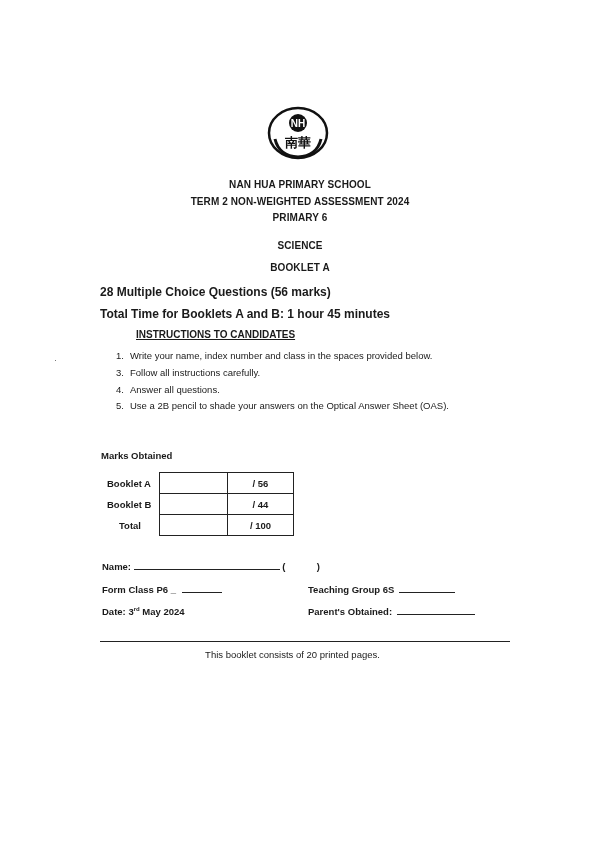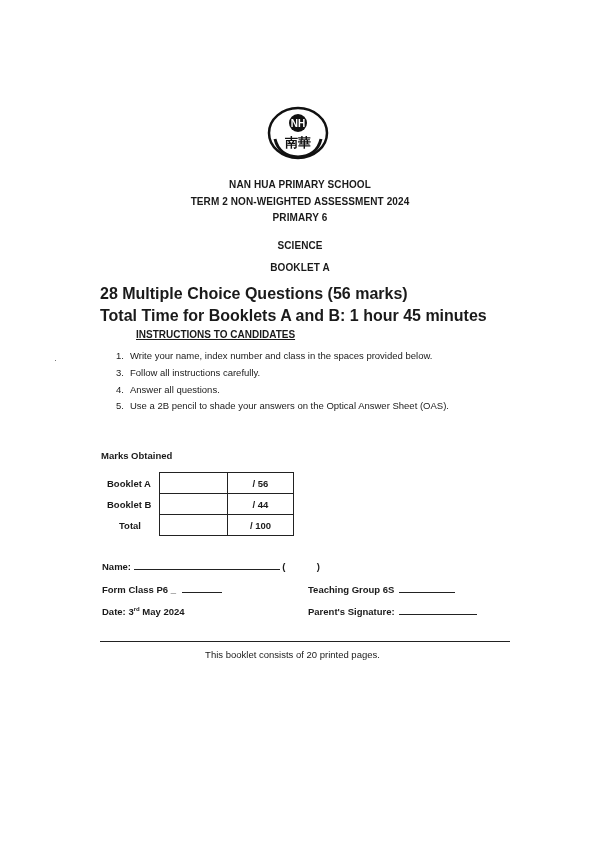--- a/index.html
+++ b/index.html
@@ -2,21 +2,21 @@
 <html><head>
   <meta charset="utf-8">
   <style>
     html, body { margin: 0; padding: 0; background: #ffffff; }
     body { width: 600px; height: 849px; position: relative; overflow: hidden;
            font-family: "Liberation Sans", sans-serif; color: #1a1a1a; }
     .abs { position: absolute; }
     .center { left: 0; width: 600px; text-align: center; }
     .b { font-weight: bold; }
     .t9 { font-size: 9.5px; }
-    .t10 { font-size: 16px; }
+    .t10 { font-size: 12px; }
 
     
     #logo { left: 267px; top: 106px; width: 62px; height: 54px; }
 
     .hdr { font-size: 10px; font-weight: bold; letter-spacing: 0.1px; }
 
     .instr-title { left: 100px; top: 329px; font-size: 10px; font-weight: bold; text-decoration: underline; padding-left: 36px; }
     .ol { left: 116px; top: 350px; font-size: 9.5px; margin: 0; padding: 0; list-style: none; }
     .ol li { height: 16.8px; line-height: 12px; white-space: nowrap; }
     .ol .num { display: inline-block; width: 14px; }
@@ -102,18 +102,18 @@
 <div class="abs b t9" style="left:308px; top:584px;">
   <span>Teaching Group 6S</span>
   <span class="line" style="width:56px; margin-left:2px;"></span>
 </div>
 
 <div class="abs b t9" style="left:102px; top:606px;">
   <span>Date: 3</span><sup style="font-size:6px;">rd</sup><span> May 2024</span>
 </div>
 
 <div class="abs b t9" style="left:308px; top:606px;">
-  <span>Parent's Signature:</span>
+  <span>Parent's Obtained:</span>
   <span class="line" style="width:78px; margin-left:2px;"></span>
 </div>
 
 <div class="abs rule"></div>
 <div class="abs t9" style="left:0; width:585px; text-align:center; top:649px;">This booklet consists of 20 printed pages.</div>
 
 </body></html>

